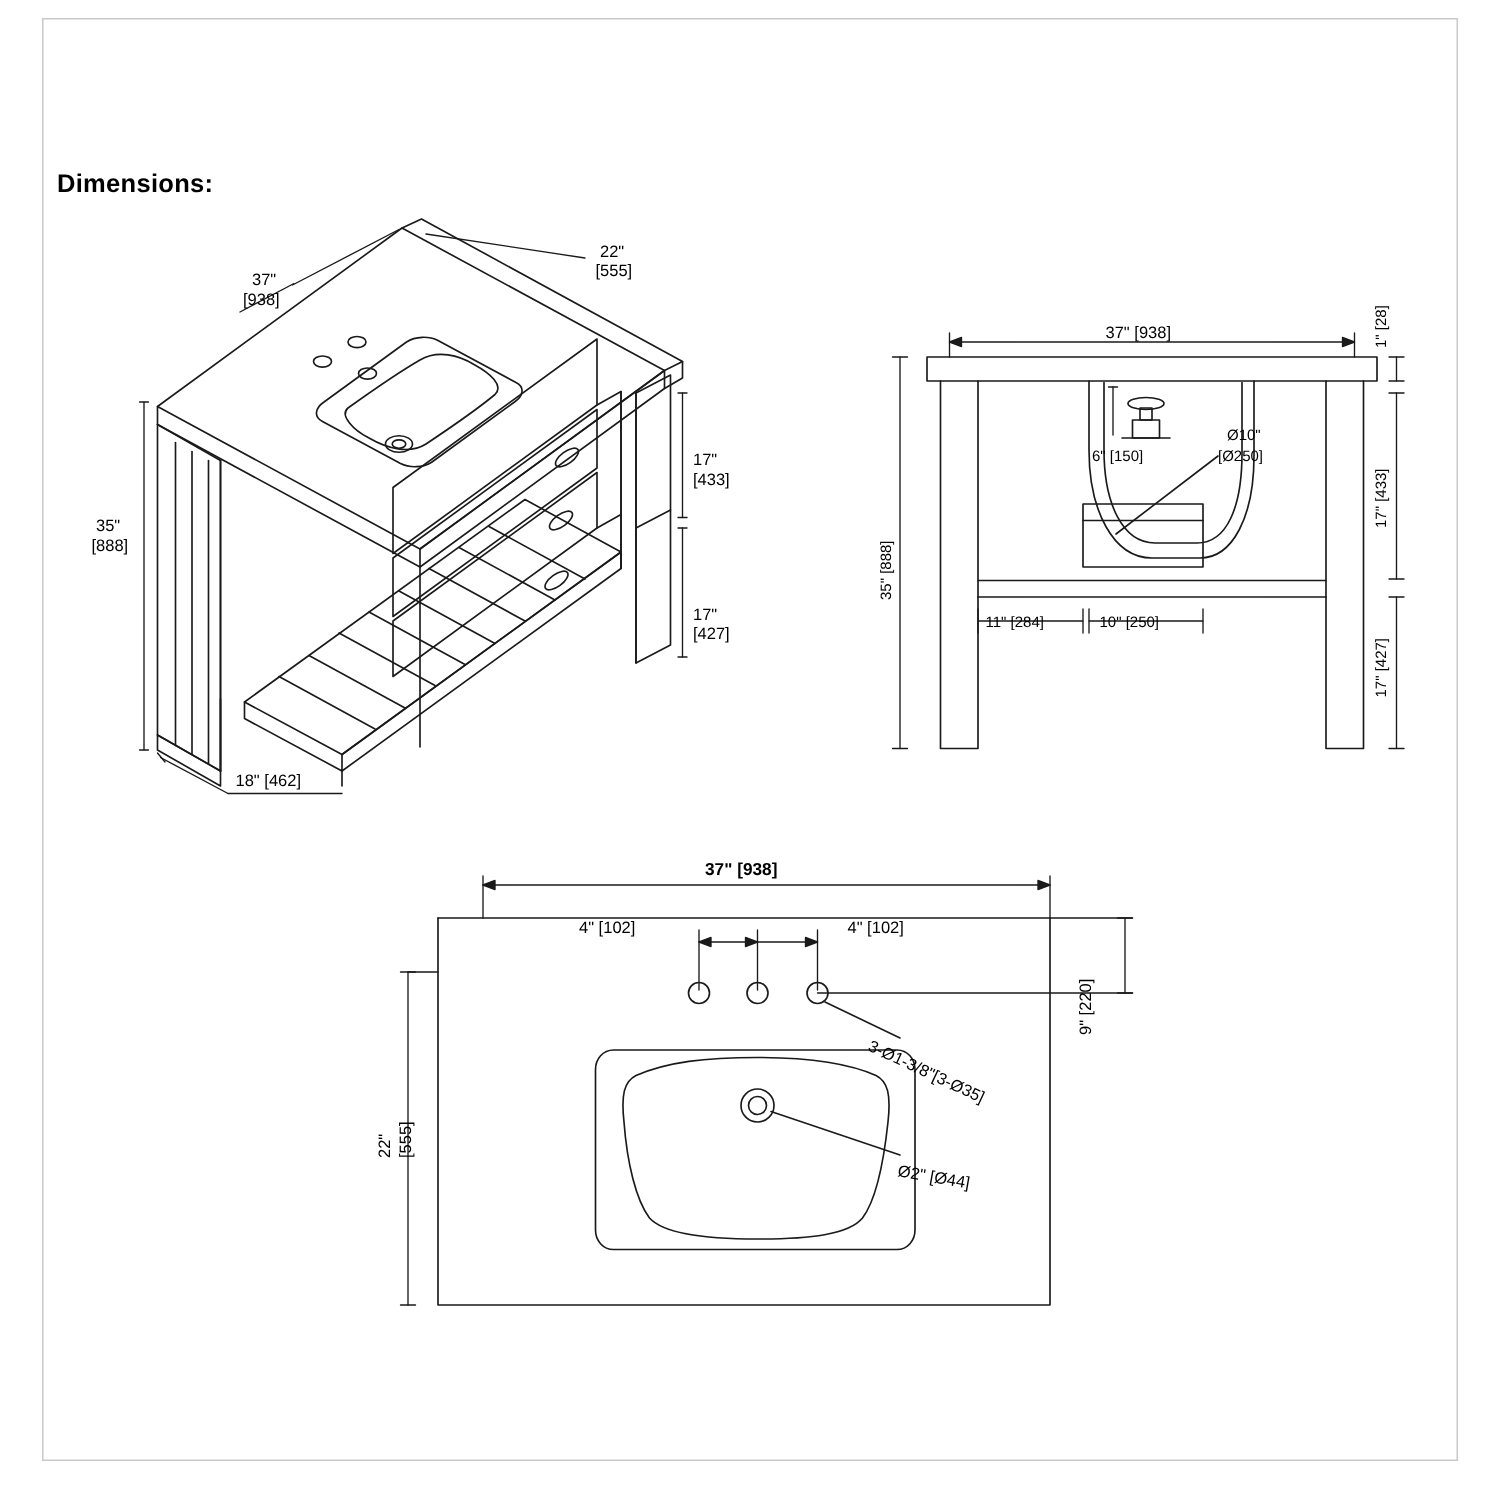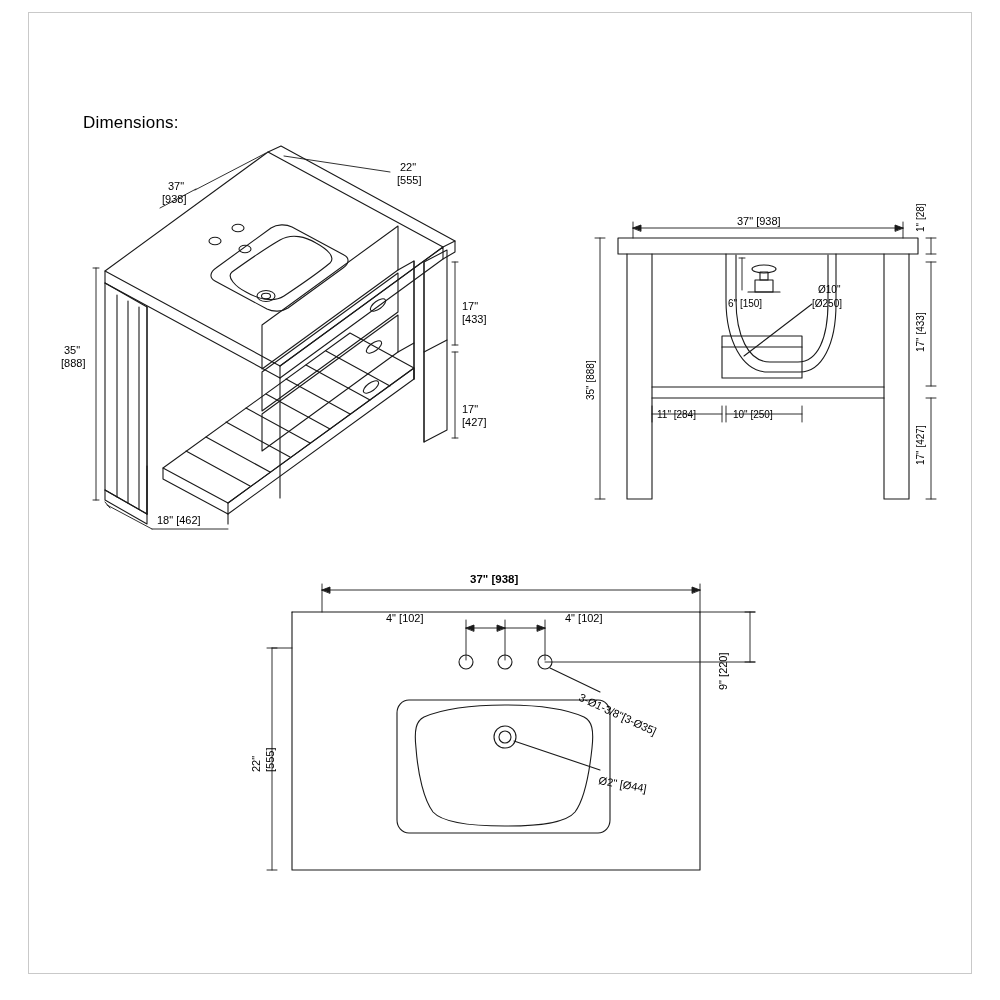--- a/index.html
+++ b/index.html
@@ -29,23 +29,22 @@
     width: 944px;
     height: 962px;
     border: 1px solid #c9c9c9;
     box-sizing: border-box;
   }
   .title {
     position: absolute;
     left: 38px;
     top: 113px;
     font-size: 17px;
-    font-weight: normal;
+    font-weight: bold;
     letter-spacing: 0.2px;
-    margin-left: 45px;
   }
   svg.drawing {
     position: absolute;
     left: 0;
     top: 0;
     width: 1000px;
     height: 1000px;
   }
   .lbl {
     font-family: "Liberation Sans", sans-serif;

